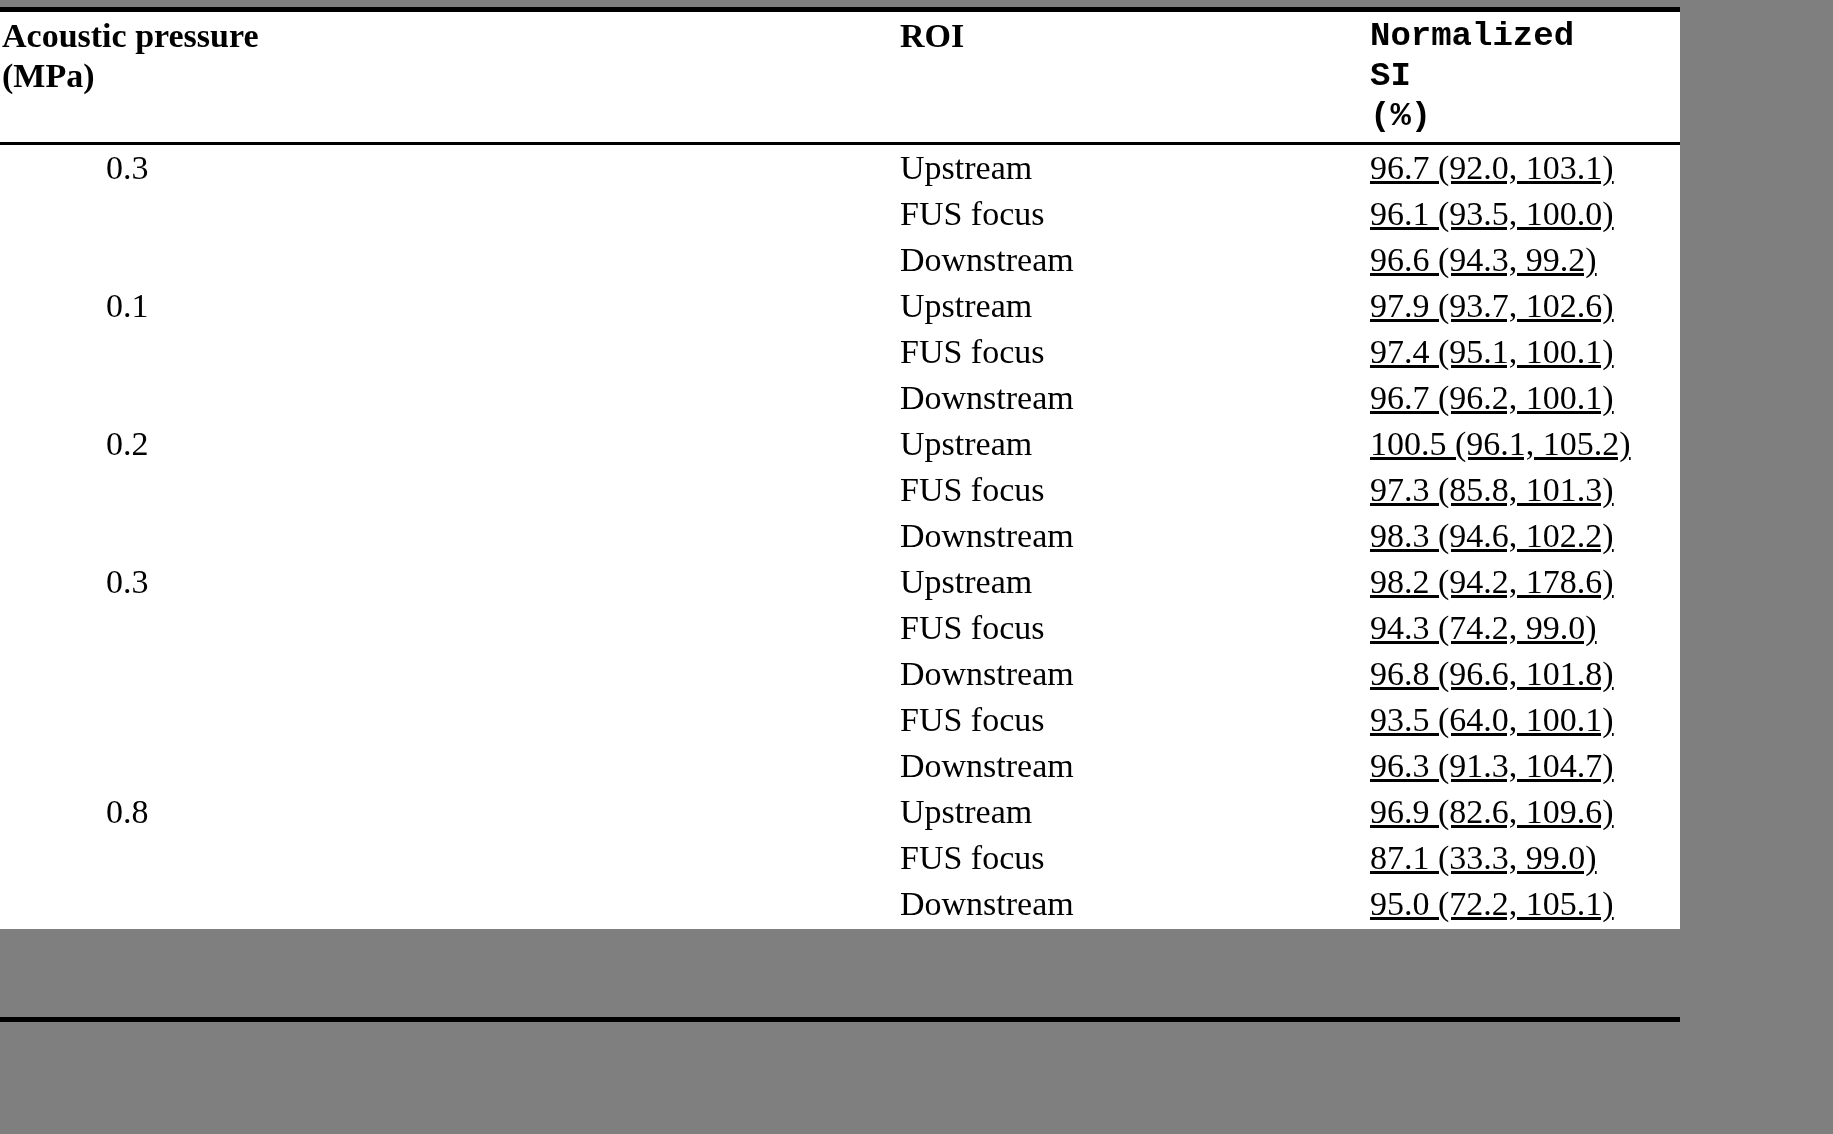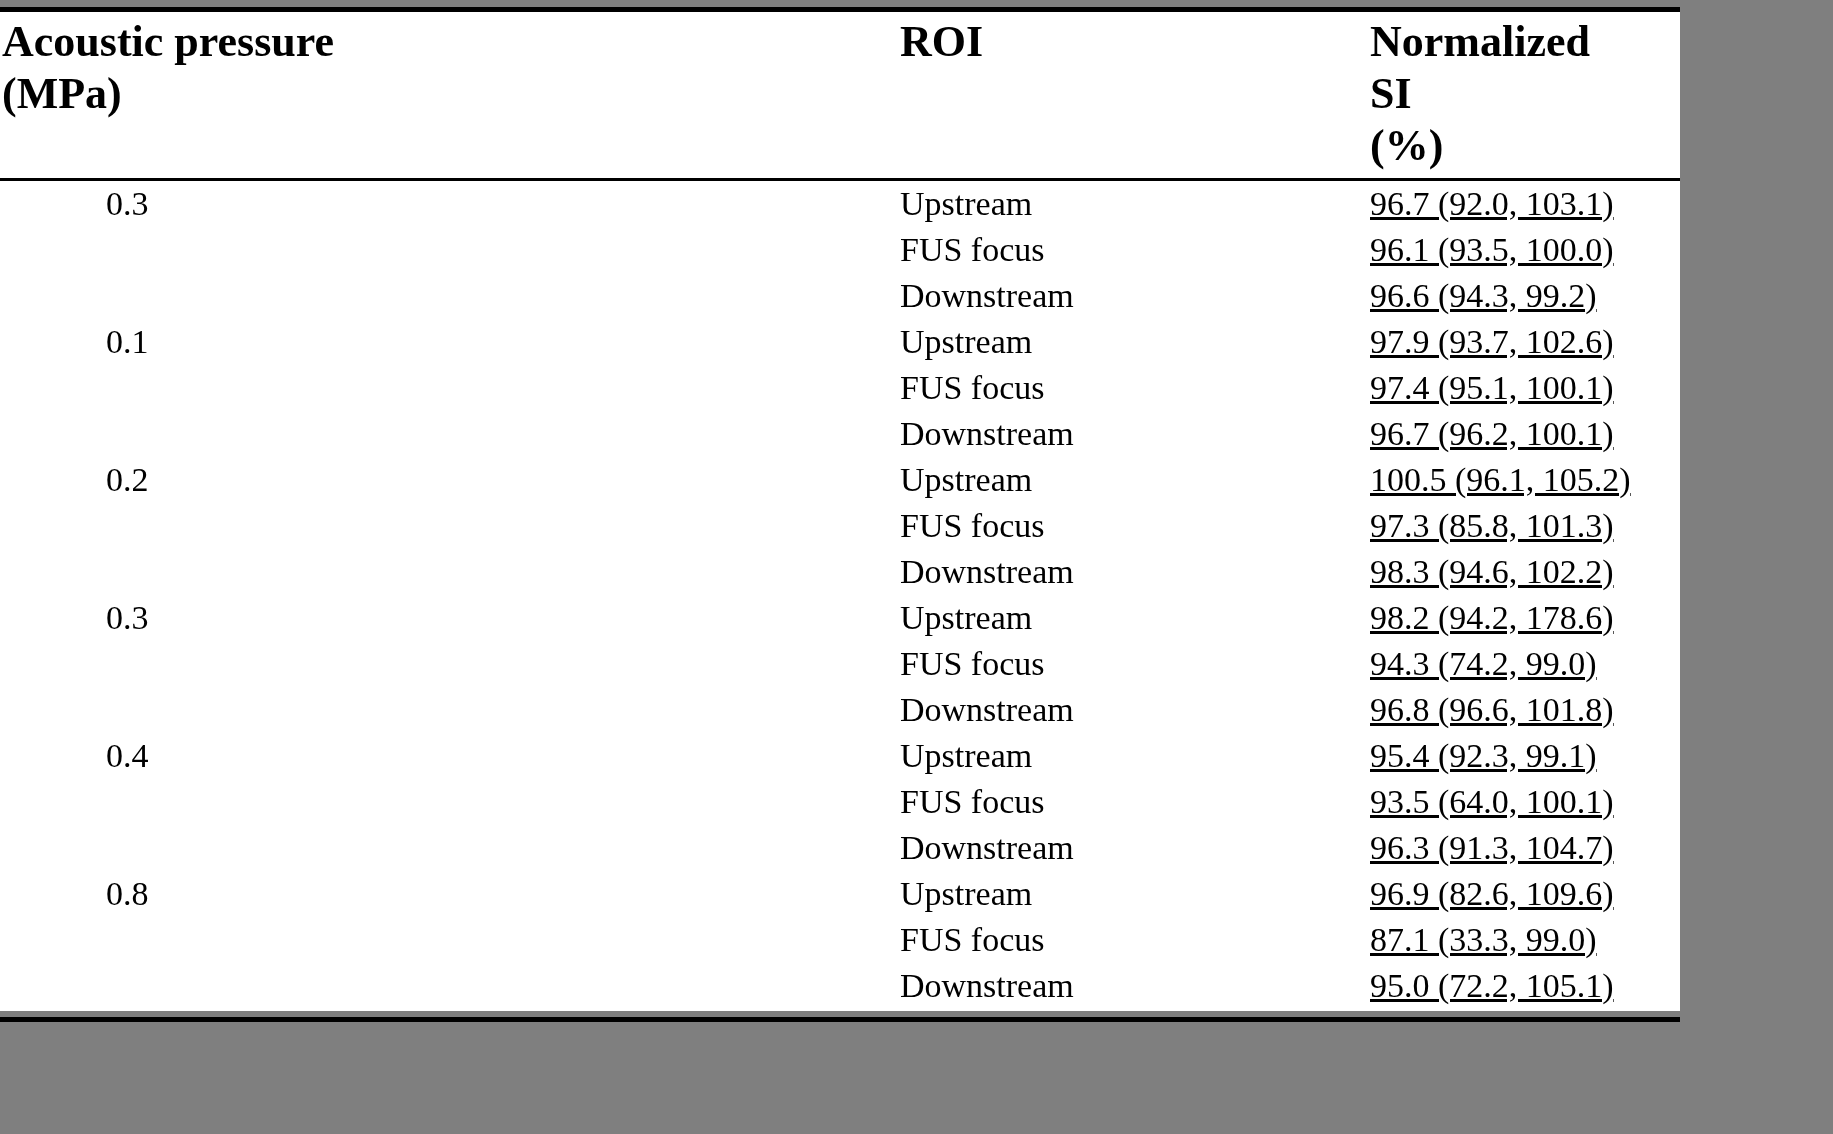--- a/index.html
+++ b/index.html
@@ -34,32 +34,32 @@
     table-layout: fixed;
     background: #ffffff;
   }
   table.data-table col.c1 { width: 470px; }
   table.data-table col.c2 { width: 470px; }
   table.data-table col.c3 { width: 470px; }
   table.data-table col.c4 { width: 270px; }
 
   thead th {
     font-weight: bold;
-    font-size: 44px;
+    font-size: 34px;
     line-height: 1.18;
     text-align: left;
     vertical-align: top;
     padding: 4px 0 6px 10px;
     color: #000;
     border-top: 5px solid #000;
     border-bottom: 3px solid #000;
   }
   thead th.h1 { padding-left: 2px; }
   thead th.h2 { padding-left: 430px; }
-  thead th.h3 { padding-left: 430px; }
+  thead th.h3 { padding-left: 430px; font-family: Liberation Mono, monospace; }
   thead th.h4 { padding-left: 430px; }
 
   tbody td {
     font-size: 34px;
     line-height: 1.0;
     color: #000;
     padding: 6px 0 6px 0;
     vertical-align: top;
     white-space: nowrap;
   }
@@ -223,26 +223,20 @@
           <td class="std">5.2 (2.5, 14.7)</td>
         </tr>
 
         <tr>
           <td class="press"></td>
           <td class="roi">Downstream</td>
           <td class="si">96.8 (96.6, 101.8)</td>
           <td class="std">7.7 (3.2, 18.3)</td>
         </tr>
 
-        <tr>
-          <td class="press">0.4</td>
-          <td class="roi">Upstream</td>
-          <td class="si">95.4 (92.3, 99.1)</td>
-          <td class="std">4.9 (3.2, 8.8)</td>
-        </tr>
 
         <tr>
           <td class="press"></td>
           <td class="roi">FUS focus</td>
           <td class="si">93.5 (64.0, 100.1)</td>
           <td class="std">5.8 (2.7, 17.7)</td>
         </tr>
 
         <tr>
           <td class="press"></td>

